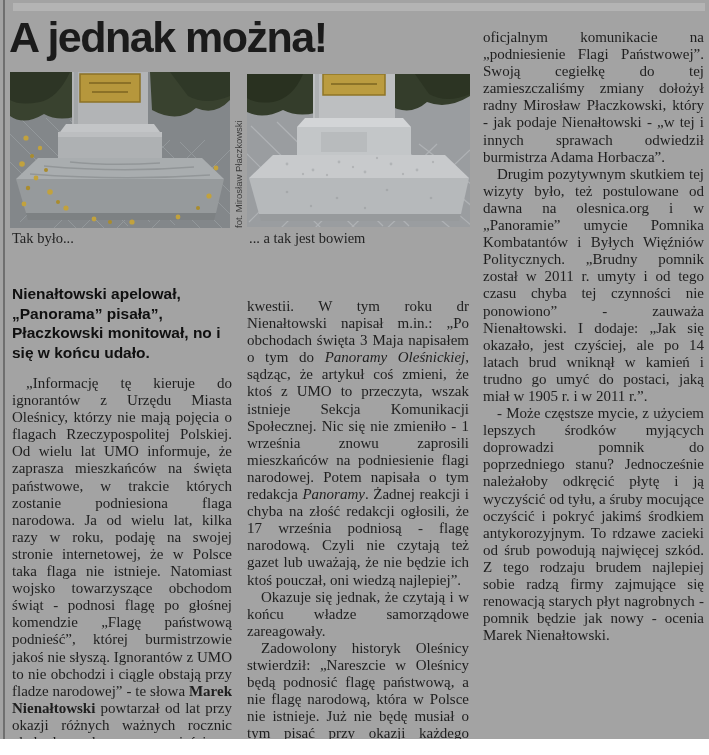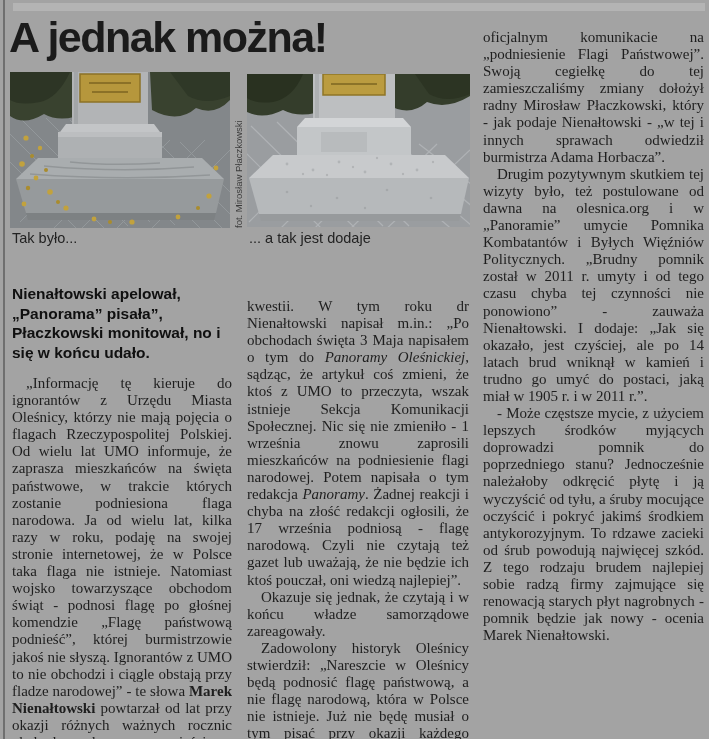--- a/index.html
+++ b/index.html
@@ -13,21 +13,21 @@
          font-family:"Liberation Sans",sans-serif;font-weight:900;font-size:43px;
          letter-spacing:-1.5px;color:#1b1b1b;white-space:nowrap;}
   .photo{position:absolute;margin:0;padding:0;overflow:hidden;background:#888;}
   .photo1{left:10px;top:72px;width:220px;height:156px;}
   .photo2{left:247px;top:74px;width:223px;height:153px;}
   .photo svg{display:block;width:100%;height:100%;}
   .credit{position:absolute;left:230px;top:72px;width:16px;height:156px;
           font-family:"Liberation Sans",sans-serif;font-size:9.5px;color:#3c3c3c;
           writing-mode:vertical-rl;transform:rotate(180deg);
           display:flex;align-items:center;white-space:nowrap;}
-  .caption{position:absolute;font-family:Liberation Sans, sans-serif;
+  .caption{position:absolute;font-family:Liberation Serif, serif;
            font-size:14.5px;color:#232323;}
   .cap1{left:12px;top:230px;}
   .cap2{left:249px;top:230px;}
   .col{position:absolute;font-size:15px;line-height:17.1px;text-align:justify;
        overflow:hidden;color:#1e1e1e;}
   .col-left{left:12px;top:241px;width:220px;height:494px;margin-top:43px;}
   .col-mid{left:247px;top:250px;width:222px;height:494px;margin-top:48px;}
   .col-right{left:483px;top:29px;width:221px;height:715px;}
   .col p{margin:0;}
   .col p.ind{text-indent:14px;}
@@ -139,21 +139,21 @@
           <circle cx="140" cy="116" r="1.3"></circle>
         <circle cx="184" cy="124" r="1.3"></circle>
           <circle cx="64" cy="132" r="1.2"></circle>
           <circle cx="118" cy="134" r="1.2"></circle>
       </g>
       <polygon points="12,140 214,140 212,147 14,147" fill="#979a9c"></polygon>
     </svg>
   </figure>
 
   <div class="caption cap1">Tak było...</div>
-  <div class="caption cap2">... a tak jest dodaje</div>
+  <div class="caption cap2">... a tak jest bowiem</div>
 
   <div class="col col-left">
       <p class="lead"><span>Nienałtowski apelował, „Panorama” pisała”, Płaczkowski monitował, no i się w końcu udało.</span></p>
       <p class="body ind"><span>„Informację tę kieruje do ignorantów z Urzędu Miasta Oleśnicy, którzy nie mają pojęcia o flagach Rzeczypospolitej Polskiej. Od wielu lat UMO informuje, że zaprasza mieszkańców na święta państwowe, w trakcie których zostanie podniesiona flaga narodowa. Ja od wielu lat, kilka razy w roku, podaję na swojej stronie internetowej, że w Polsce taka flaga nie istnieje. Natomiast wojsko towarzyszące obchodom świąt - podnosi flagę po głośnej komendzie „Flagę państwową podnieść”, której burmistrzowie jakoś nie słyszą. Ignorantów z UMO to nie obchodzi i ciągle obstają przy fladze narodowej” - te słowa </span><span style="font-weight: bold;">Marek Nienałtowski</span><span> powtarzał od lat przy okazji różnych ważnych rocznic obchodzonych w naszym mieście.</span></p>
       <p class="body ind"><span>W „Panoramie” systematycznie zamieszczaliśmy je umyty w tej</span></p>
     </div>
   <div class="col col-mid">
       <p class="body"><span>kwestii. W tym roku dr Nienałtowski napisał m.in.: „Po obchodach święta 3 Maja napisałem o tym do </span><span style="font-style: italic;">Panoramy Oleśnickiej</span><span>, sądząc, że artykuł coś zmieni, że ktoś z UMO to przeczyta, wszak istnieje Sekcja Komunikacji Społecznej. Nic się nie zmieniło - 1 września znowu zaprosili mieszkańców na podniesienie flagi narodowej. Potem napisała o tym redakcja </span><span style="font-style: italic;">Panoramy</span><span>. Żadnej reakcji i chyba na złość redakcji ogłosili, że 17 września podniosą - flagę narodową. Czyli nie czytają też gazet lub uważają, że nie będzie ich ktoś pouczał, oni wiedzą najlepiej”.</span></p>
       <p class="body ind"><span>Okazuje się jednak, że czytają i w końcu władze samorządowe zareagowały.</span></p>
       <p class="body ind"><span>Zadowolony historyk Oleśnicy stwierdził: „Nareszcie w Oleśnicy będą podnosić flagę państwową, a nie flagę narodową, która w Polsce nie istnieje. Już nie będę musiał o tym pisać przy okazji każdego święta państwowego”. Tym razem bowiem zaproszono oleśniczan w</span></p>

